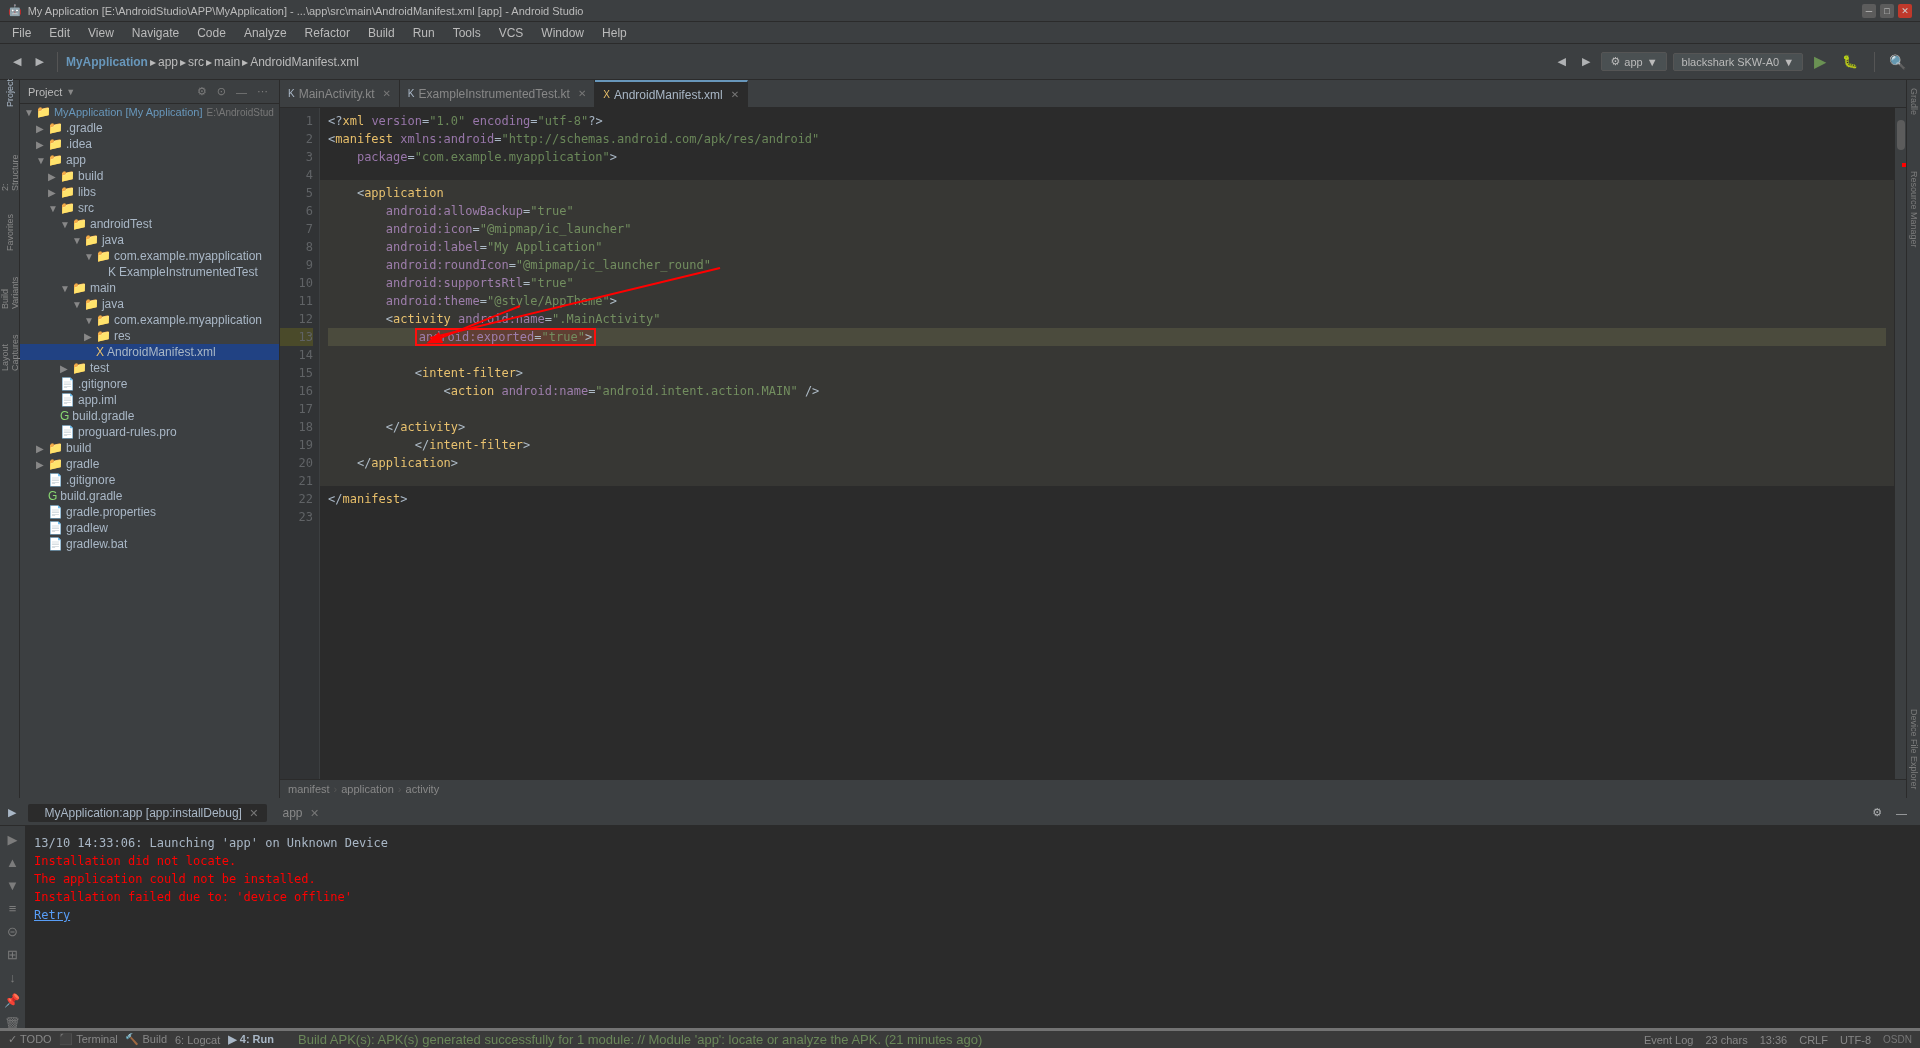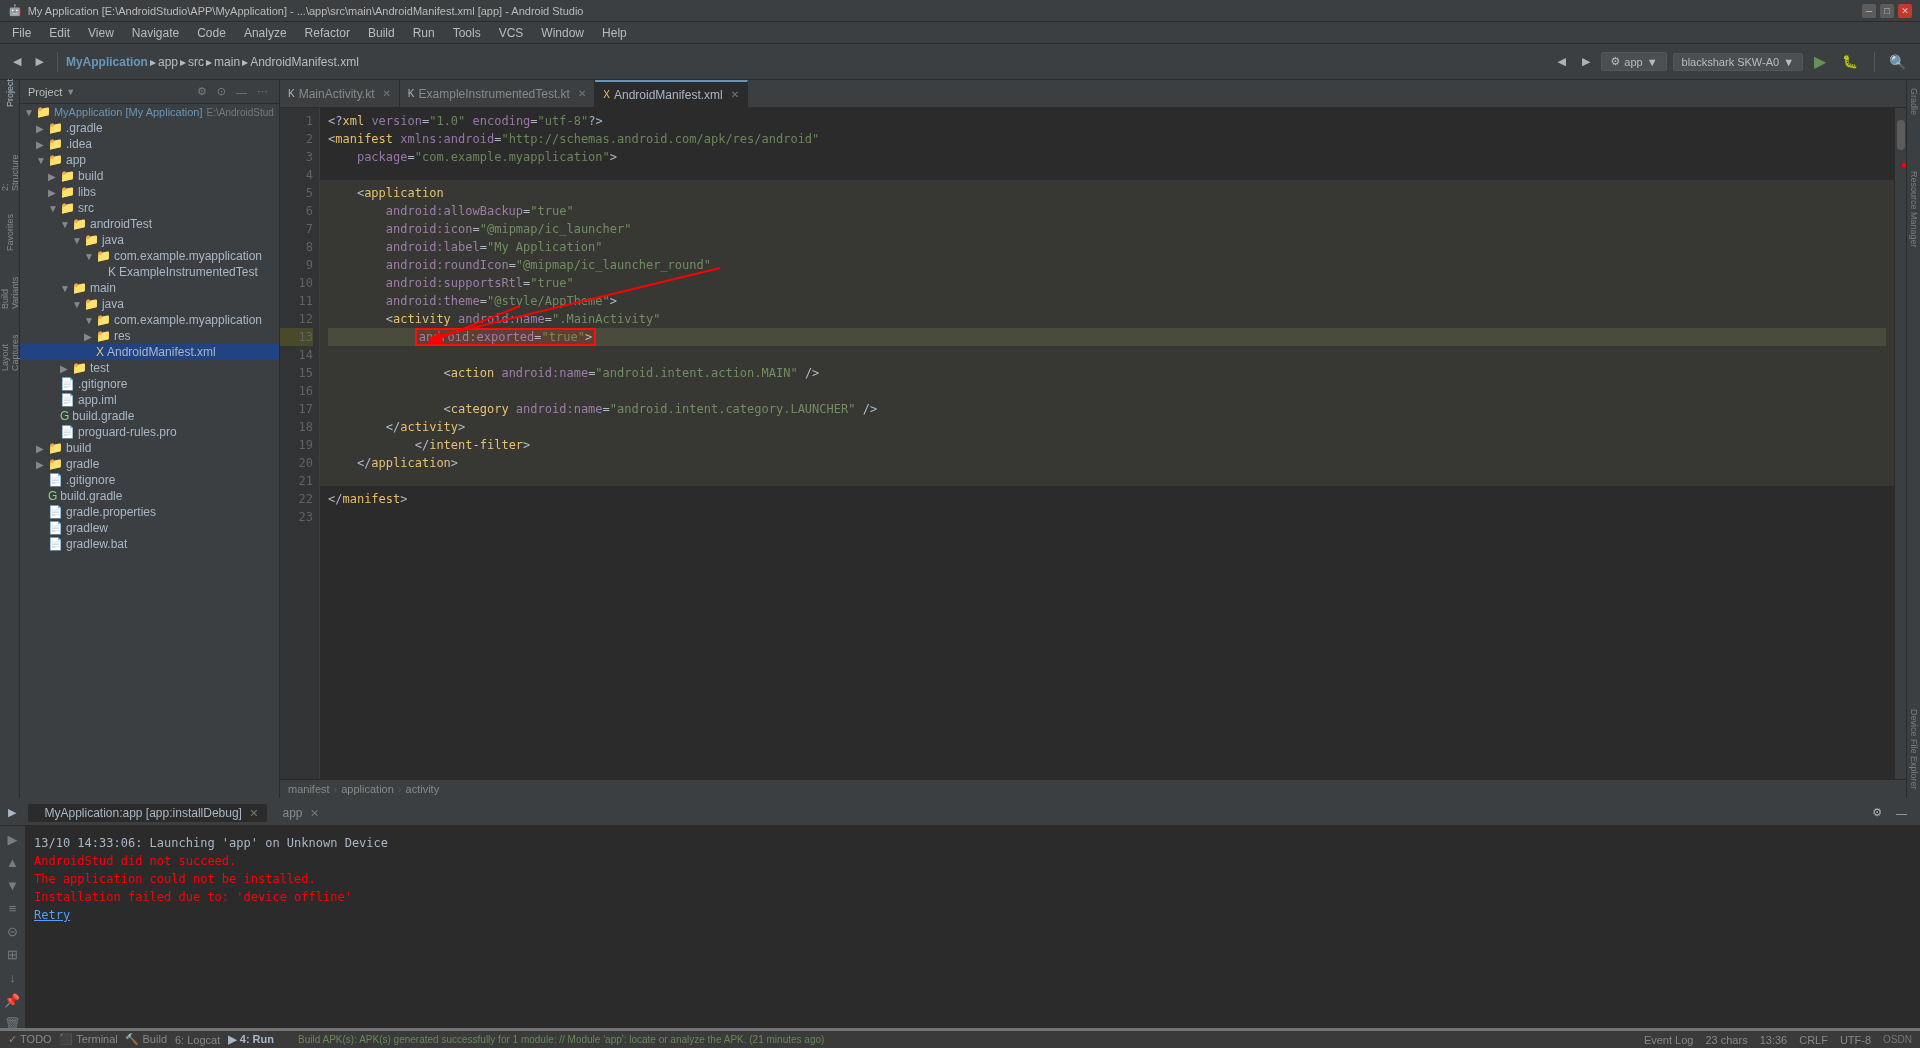--- a/index.html
+++ b/index.html
@@ -408,23 +408,23 @@
         <div class="code-line">    <span class="xml-bracket">&lt;</span><span class="xml-tag">application</span></div>
         <div class="code-line">        <span class="xml-attr">android:allowBackup</span>=<span class="xml-value">"true"</span></div>
         <div class="code-line">        <span class="xml-attr">android:icon</span>=<span class="xml-value">"@mipmap/ic_launcher"</span></div>
         <div class="code-line">        <span class="xml-attr">android:label</span>=<span class="xml-value">"My Application"</span></div>
         <div class="code-line">        <span class="xml-attr">android:roundIcon</span>=<span class="xml-value">"@mipmap/ic_launcher_round"</span></div>
         <div class="code-line">        <span class="xml-attr">android:supportsRtl</span>=<span class="xml-value">"true"</span></div>
         <div class="code-line">        <span class="xml-attr">android:theme</span>=<span class="xml-value">"@style/AppTheme"</span><span class="xml-bracket">&gt;</span></div>
         <div class="code-line">        <span class="xml-bracket">&lt;</span><span class="xml-tag">activity</span> <span class="xml-attr">android:name</span>=<span class="xml-value">".MainActivity"</span></div>
         <div class="code-line highlighted-line" style="background:rgba(255,255,150,0.1);">            <span style="border:2px solid red; background:rgba(180,0,0,0.2); padding:0 2px; display:inline;"><span class="xml-attr">android:exported</span>=<span class="xml-value">"true"</span><span class="xml-bracket">&gt;</span></span></div>
         <div class="code-line"></div>
+        <div class="code-line">            <span class="xml-bracket">&lt;</span><span class="xml-tag">intent-filter</span><span class="xml-bracket">&gt;</span></div>
         <div class="code-line">                <span class="xml-bracket">&lt;</span><span class="xml-tag">action</span> <span class="xml-attr">android:name</span>=<span class="xml-value">"android.intent.action.MAIN"</span> <span class="xml-bracket">/&gt;</span></div>
         <div class="code-line"></div>
-        <div class="code-line">                <span class="xml-bracket">&lt;</span><span class="xml-tag">category</span> <span class="xml-attr">android:name</span>=<span class="xml-value">"android.intent.category.LAUNCHER"</span> <span class="xml-bracket">/&gt;</span></div>
         <div class="code-line">        <span class="xml-bracket">&lt;/</span><span class="xml-tag">activity</span><span class="xml-bracket">&gt;</span></div>
         <div class="code-line">            <span class="xml-bracket">&lt;/</span><span class="xml-tag">intent-filter</span><span class="xml-bracket">&gt;</span></div>
         <div class="code-line">    <span class="xml-bracket">&lt;/</span><span class="xml-tag">application</span><span class="xml-bracket">&gt;</span></div>
         <div class="code-line"></div>
         <div class="code-line"><span class="xml-bracket">&lt;/</span><span class="xml-tag">manifest</span><span class="xml-bracket">&gt;</span></div>
       </div>
 
       <div id="vertical-scroll">
         <div id="scroll-thumb"></div>
 
@@ -472,37 +472,37 @@
       <button class="run-tool-btn">▼</button>
       <button class="run-tool-btn">≡</button>
       <button class="run-tool-btn">⊝</button>
       <button class="run-tool-btn">⊞</button>
       <button class="run-tool-btn">↓</button>
       <button class="run-tool-btn">📌</button>
       <button class="run-tool-btn">🗑</button>
     </div>
     <div id="run-output">
       <div class="run-line">13/10 14:33:06: Launching 'app' on Unknown Device</div>
-      <div class="run-error">AndroidStud did not succeed.</div>
+      <div class="run-error">Installation did not locate.</div>
       <div class="run-error">The application could not be installed.</div>
       <div class="run-error">Installation failed due to: 'device offline'</div>
       <div><span class="run-link">Retry</span></div>
     </div>
   </div>
 </div>
 
 <div id="status-bar">
   <div class="status-left">
     <span class="status-item">✓ TODO</span>
     <span class="status-item">⬛ Terminal</span>
     <span class="status-item">🔨 Build</span>
     <span class="status-item">6: Logcat</span>
     <span class="status-item" style="color:#a9b7c6; font-weight:bold;">▶ 4: Run</span>
   </div>
-  <span class="build-success" style="font-size:10px; margin-left:16px;">Build APK(s): APK(s) generated successfully for 1 module: // Module 'app': locate or analyze the APK. (21 minutes ago)</span>
+  <span class="build-success" style="font-size:13px; margin-left:16px;">Build APK(s): APK(s) generated successfully for 1 module: // Module 'app': locate or analyze the APK. (21 minutes ago)</span>
   <div class="status-right">
     <span class="status-item">Event Log</span>
     <span class="status-item">23 chars</span>
     <span class="status-item">13:36</span>
     <span class="status-item">CRLF</span>
     <span class="status-item">UTF-8</span>
     <span style="font-size:10px; color:#777;">OSDN</span>
   </div>
 </div>
 

